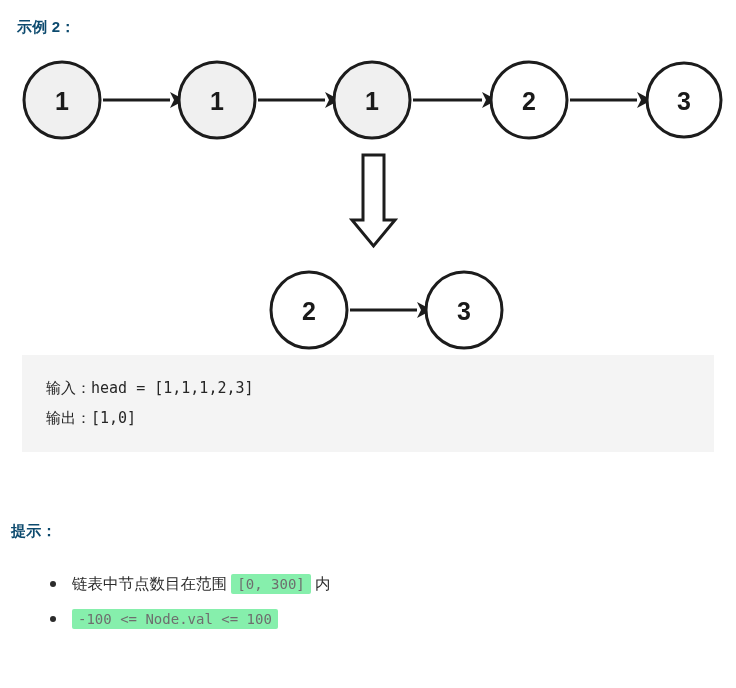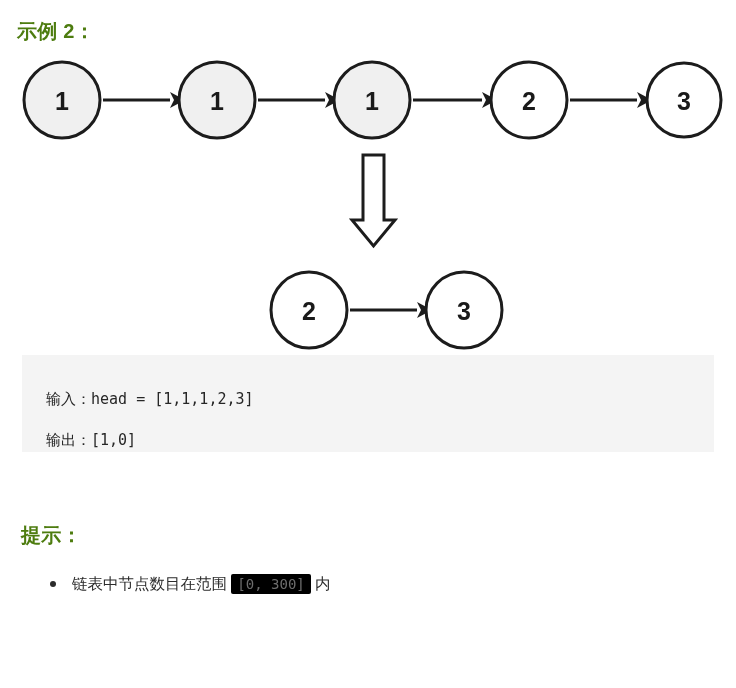--- a/index.html
+++ b/index.html
@@ -12,28 +12,28 @@
     height: 688px;
     position: relative;
     font-family: "Liberation Sans", "DejaVu Sans", sans-serif;
     color: #262626;
     overflow: hidden;
   }
 
   
   .section-heading {
     position: absolute;
-    font-size: 20px;
+    font-size: 15px;
     font-weight: bold;
     letter-spacing: 0.2px;
-    color: #4d7c0f;
+    color: #0c4a6e;
     white-space: nowrap;
   }
   #example-heading { left: 17px; top: 18px; }
-  #hints-heading  { left: 21px; top: 522px; font-family: Liberation Mono, monospace; }
+  #hints-heading  { left: 11px; top: 522px; font-family: Liberation Mono, monospace; }
 
   
   #linked-list-figure {
     position: absolute;
     left: 0;
     top: 48px;
     width: 736px;
     height: 305px;
   }
   #linked-list-figure svg { display: block; }
@@ -62,21 +62,20 @@
     background: #f4f4f4;
     box-sizing: border-box;
     padding: 18px 0 0 24px;
   }
   .code-line {
     font-family: "DejaVu Sans Mono", "Liberation Mono", monospace;
     font-size: 15px;
     line-height: 30px;
     color: #262626;
     white-space: pre;
-    margin-top: 11px;
   }
 
   
   #hints-list {
     position: absolute;
     left: 47px;
     top: 572px;
     margin: 0;
     padding: 0;
     list-style: none;
@@ -96,21 +95,21 @@
     left: 3px;
     top: 9px;
     width: 6px;
     height: 6px;
     border-radius: 50%;
     background: #2b2b2b;
   }
   code.inline-code {
     font-family: "DejaVu Sans Mono", "Liberation Mono", monospace;
     font-size: 14px;
-    background: #000000;
+    background: #86efac;
     color: #6e6e6e;
     padding: 2px 6px;
     border-radius: 2px;
     white-space: pre;
   }
 </style>
 </head>
 <body>
 
 <div class="section-heading" id="example-heading">示例 2：</div>
@@ -176,13 +175,16 @@
   <div class="code-line">输入：head = [1,1,1,2,3]</div>
   <div class="code-line">输出：[1,0]</div>
 </div>
 
 <div class="section-heading" id="hints-heading">提示：</div>
 
 <ul id="hints-list">
   <li>
     <span class="bullet-dot"></span><span>链表中节点数目在范围 </span><code class="inline-code">[0, 300]</code><span> 内</span>
   </li>
+  <li>
+    <span class="bullet-dot"></span><code class="inline-code">-100 &lt;= Node.val &lt;= 100</code>
+  </li>
 </ul>
 
 </body></html>

